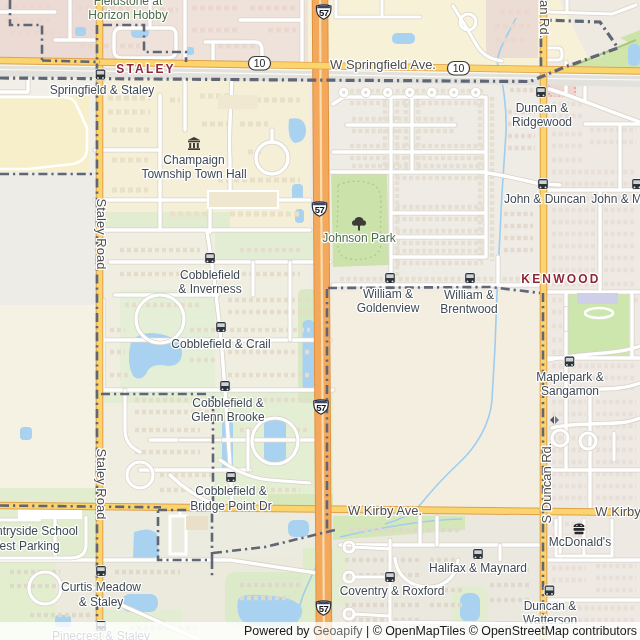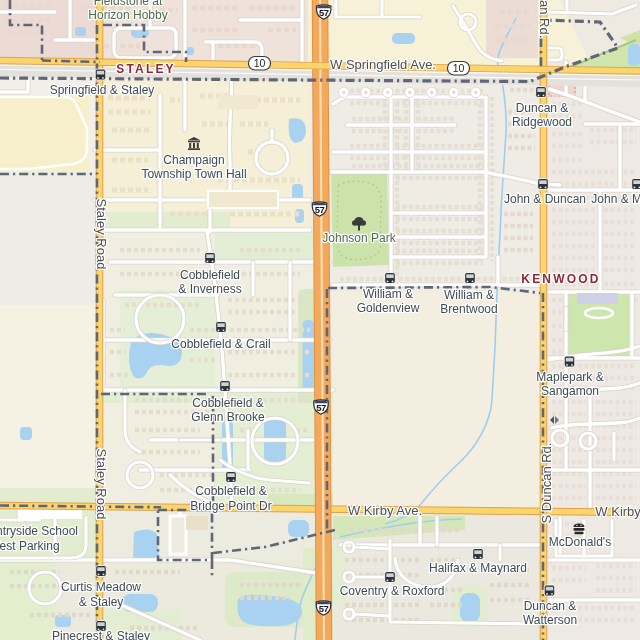--- a/index.html
+++ b/index.html
@@ -564,13 +564,14 @@
 
 <text x="97" y="234" class="road" transform="rotate(90 97 234)">Staley Road</text>
 
 <text x="97" y="484" class="road" transform="rotate(90 97 484)">Staley Road</text>
 
 <text x="540" y="4" class="road" transform="rotate(90 540 4)">Duncan Rd.</text>
 
 <text x="551" y="483" class="road" transform="rotate(-90 551 483)">S Duncan Rd.</text>
 </svg>
 
+<div style="position:absolute;left:0;bottom:0;width:640px;height:18px;background:rgba(255,255,255,0.8);font-family:'Liberation Sans',sans-serif;font-size:12.4px;color:#1a1a1a;text-align:right;line-height:18px;padding-right:3px;box-sizing:border-box;">Powered by <span style="color:#6b6b6b;">Geoapify</span> | © OpenMapTiles © OpenStreetMap contributors</div>
 </div>
 
 </body></html>

